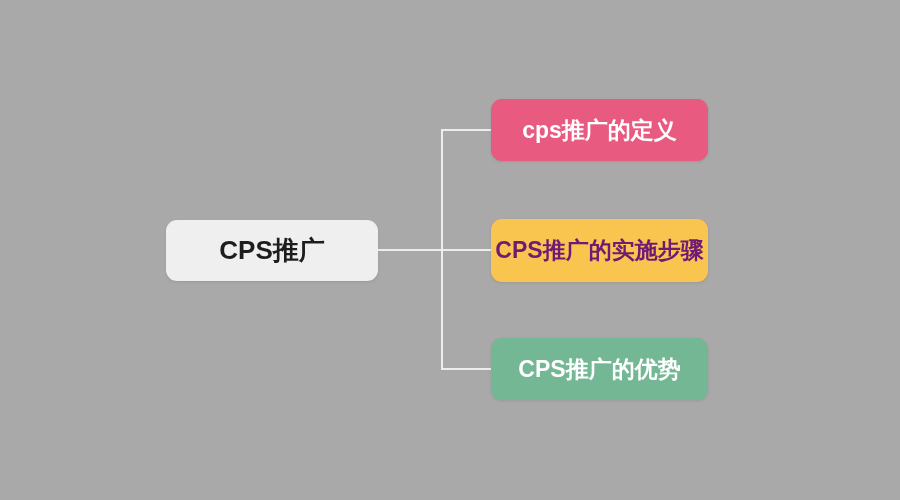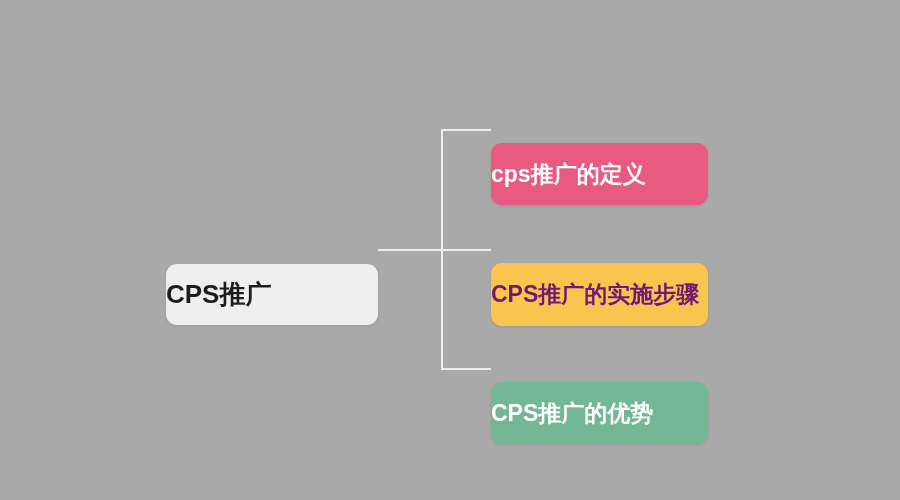--- a/index.html
+++ b/index.html
@@ -18,28 +18,27 @@
     inset: 0;
   }
   .connector {
     position: absolute;
     background: #ededed;
   }
   .node {
     position: absolute;
     display: flex;
     align-items: center;
-    justify-content: flex-start;
+    justify-content: center;
     border-radius: 11px;
     box-sizing: border-box;
     font-weight: bold;
     white-space: nowrap;
     box-shadow: 0 1px 3px rgba(0,0,0,0.10);
     cursor: default;
-    margin-top: 44px;
   }
   .node-root {
     left: 166px;
     top: 220px;
     width: 212px;
     height: 61px;
     font-size: 26px;
   }
   .node-branch {
     left: 491px;

